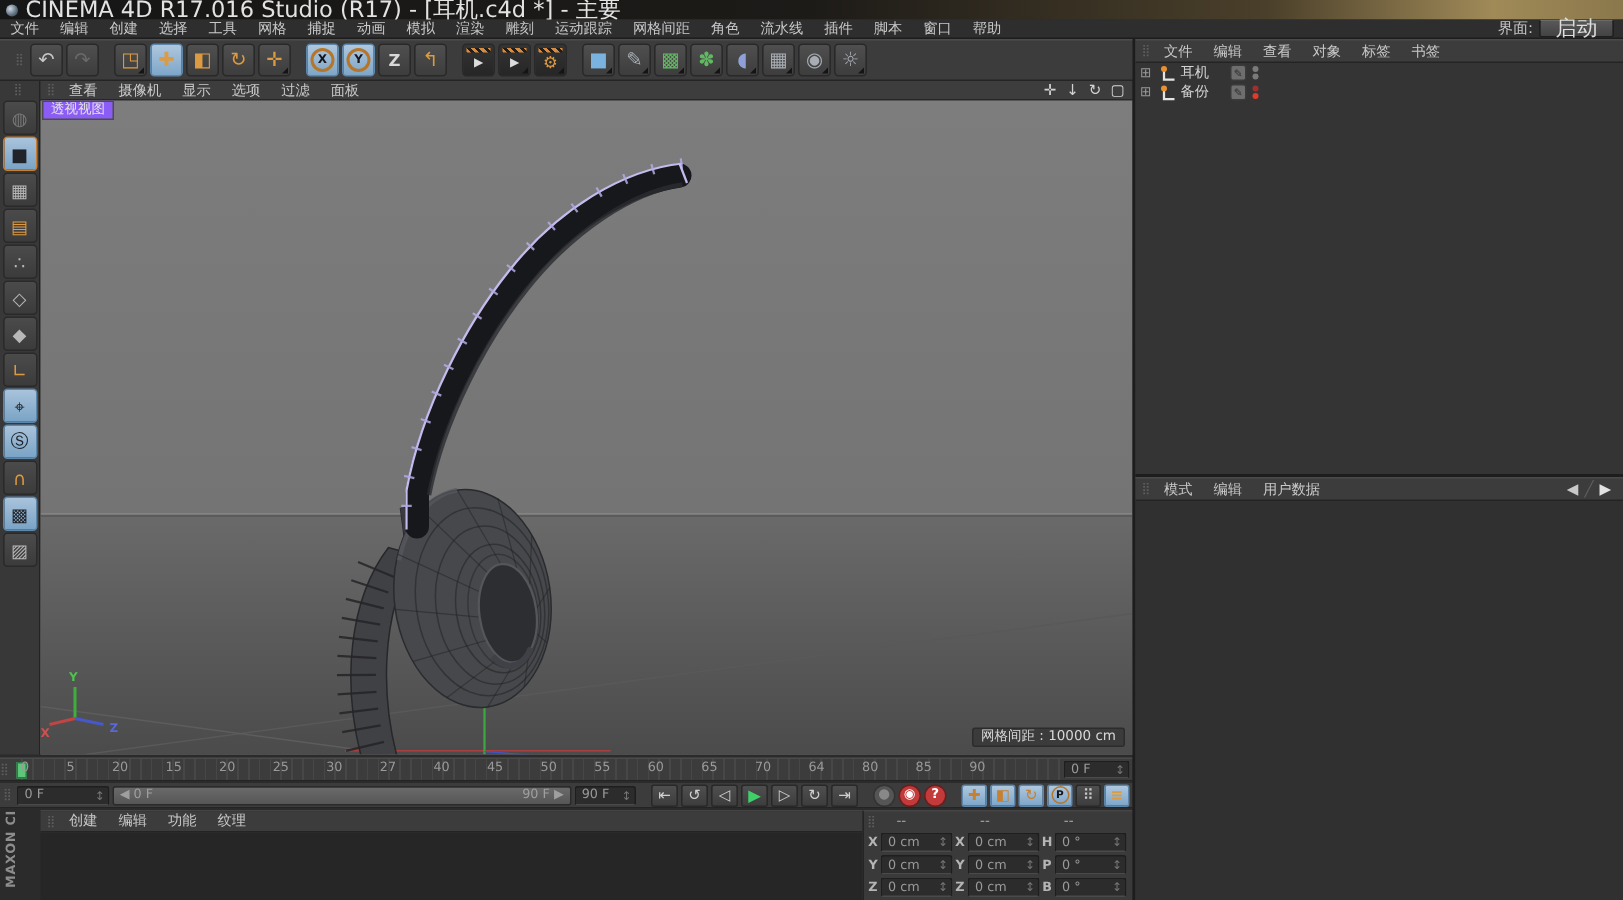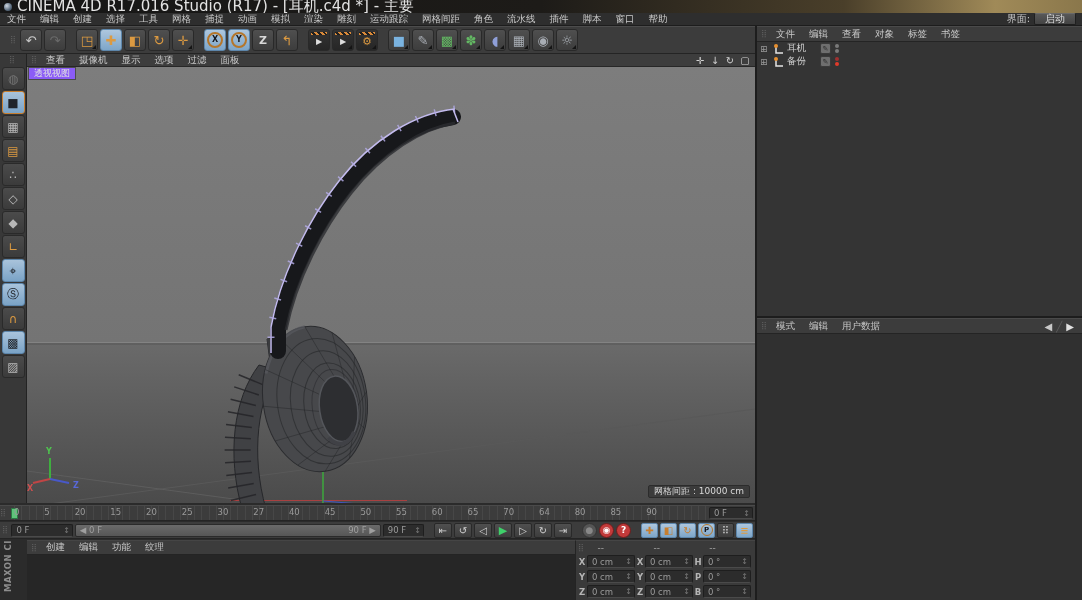--- a/index.html
+++ b/index.html
@@ -10,21 +10,21 @@
   #titlebar{position:absolute;left:0;top:0;width:1082px;height:13px;
     background:linear-gradient(90deg,#161616 0%,#1d1b18 50%,#4a3f2a 78%,#a08a58 92%,#8a774b 100%);
     display:flex;align-items:center;gap:5px;padding-left:4px;box-sizing:border-box;color:#e3e3e3;font-size:15px;}
   #app-icon{width:8px;height:8px;border-radius:50%;background:radial-gradient(circle at 35% 35%,#cfd8e2,#5a6b7d 60%,#2c3a49);}
   #menubar{position:absolute;left:0;top:13px;width:1082px;height:13px;background:#2e2e2e;
     border-bottom:1px solid #1d1d1d;display:flex;align-items:center;box-sizing:border-box;}
   #menubar .menu-items{display:flex;gap:0;}
   #menubar .menu-item{padding:0 7px;color:#c9c9c9;font-size:9.5px;cursor:default;}
   #menubar .right{margin-left:auto;display:flex;align-items:center;gap:4px;padding-right:6px;}
   #layout-select{background:linear-gradient(#585858,#434343);border:1px solid #1f1f1f;border-top-color:#6a6a6a;
-    border-radius:2px;padding:0 10px;height:10px;line-height:10px;font-size:10px;color:#ddd;}
+    border-radius:2px;padding:0 10px;height:10px;line-height:10px;font-size:14px;color:#ddd;}
   
   #toolbar{position:absolute;left:0;top:26px;width:757px;height:28px;background:#3c3c3c;
     border-top:1px solid #4c4c4c;border-bottom:1px solid #242424;display:flex;align-items:center;
     gap:2px;padding-left:10px;box-sizing:border-box;}
   .t-sep{width:6px;height:22px;}
   .grip{color:#5e5e5e;font-size:8px;line-height:8px;width:8px;overflow:hidden;}
   .tbtn{width:22px;height:22px;background:linear-gradient(#4f4f4f,#3d3d3d);border:1px solid #292929;
     border-radius:3px;display:flex;align-items:center;justify-content:center;position:relative;
     color:#c8c8c8;font-size:13px;box-sizing:border-box;flex:0 0 auto;}
   .tbtn.on{background:linear-gradient(#aec7de,#7ea6c9);border-color:#5d86ab;color:#222;}

